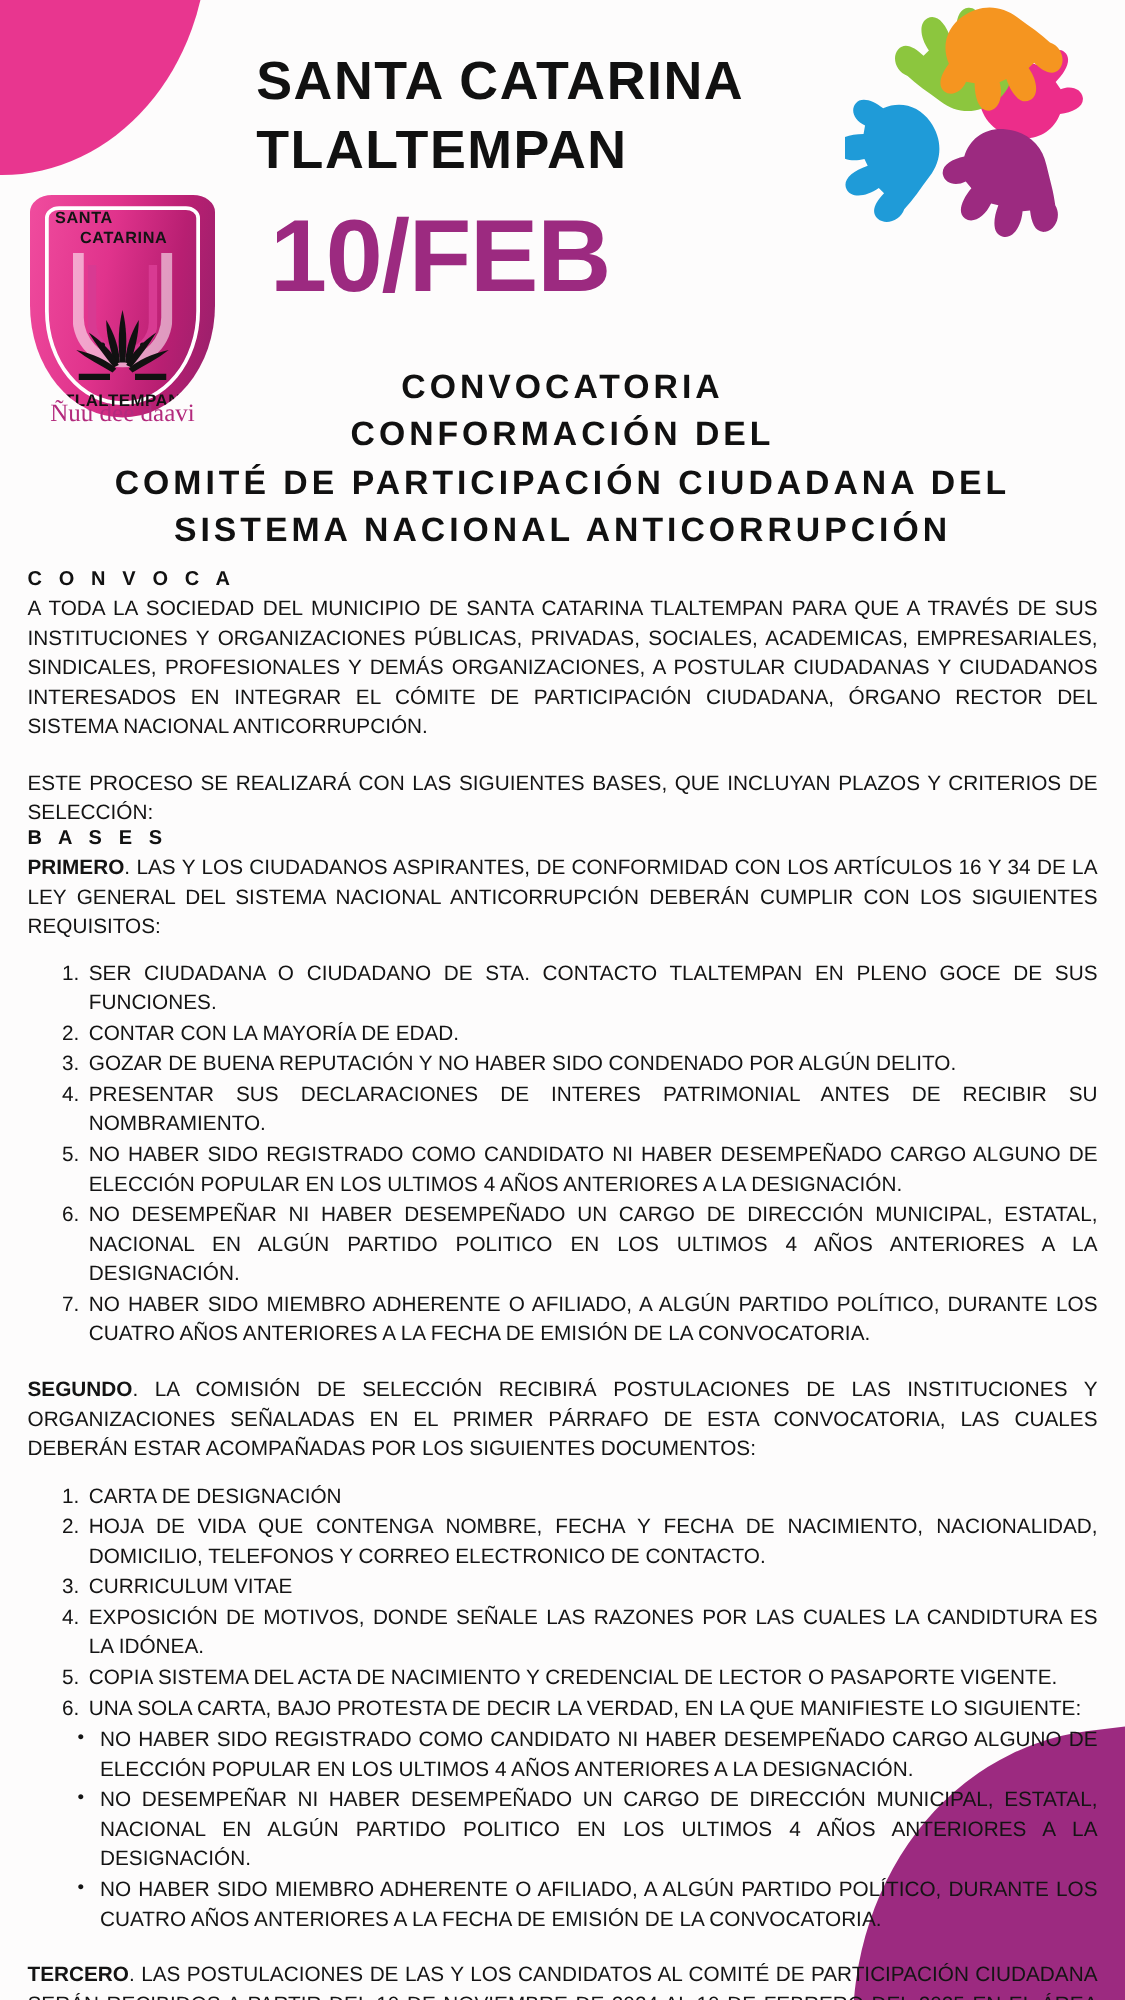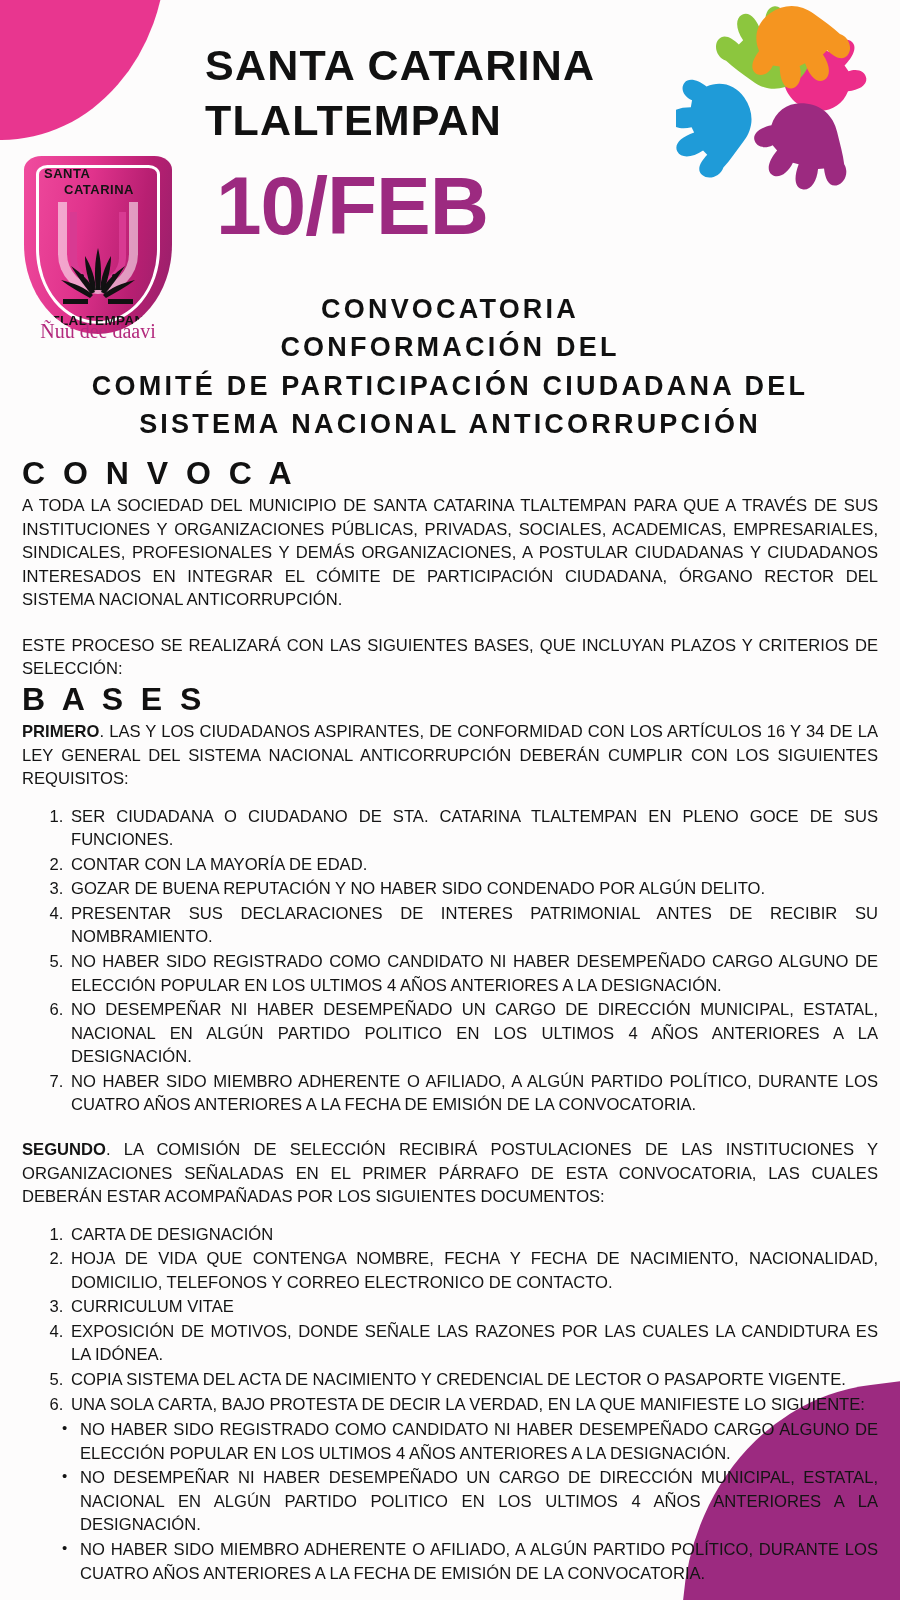--- a/index.html
+++ b/index.html
@@ -128,21 +128,21 @@
     white-space:pre-line;
   }
 
   
   .body {
     position:relative; z-index:5;
     padding:0 22px 0 22px;
     color:#141414;
   }
   .section-head {
-    font-size:32px; font-weight:800; letter-spacing:4.5px;
+    font-size:16px; font-weight:800; letter-spacing:4.5px;
     margin:0 0 2px 0; color:#111;
   }
   p.para {
     font-size:16.6px; line-height:1.42;
     text-align:justify; text-justify:inter-word;
     margin:0 0 0 0;
   }
   p.spaced { margin-top:22px; }
   .lbl { font-weight:800; }
 
@@ -273,21 +273,21 @@
 
     <p class="para spaced">ESTE PROCESO SE REALIZARÁ CON LAS SIGUIENTES BASES, QUE INCLUYAN PLAZOS Y CRITERIOS DE SELECCIÓN:</p>
 
     <div class="section-head">B A S E S</div>
 
     <p class="para">
       <span class="lbl">PRIMERO</span><span>. LAS Y LOS CIUDADANOS ASPIRANTES, DE CONFORMIDAD CON LOS ARTÍCULOS 16 Y 34 DE LA LEY GENERAL DEL SISTEMA NACIONAL ANTICORRUPCIÓN DEBERÁN CUMPLIR CON LOS SIGUIENTES REQUISITOS:</span>
     </p>
 
     <ol class="numlist">
-      <li>SER CIUDADANA O CIUDADANO DE STA. CATARINA TLALTEMPAN EN PLENO GOCE DE SUS FUNCIONES.</li>
+      <li>SER CIUDADANA O CIUDADANO DE STA. CONTACTO TLALTEMPAN EN PLENO GOCE DE SUS FUNCIONES.</li>
       <li>CONTAR CON LA MAYORÍA DE EDAD.</li>
       <li>GOZAR DE BUENA REPUTACIÓN Y NO HABER SIDO CONDENADO POR ALGÚN DELITO.</li>
       <li>PRESENTAR SUS DECLARACIONES DE INTERES PATRIMONIAL ANTES DE RECIBIR SU NOMBRAMIENTO.</li>
       <li>NO HABER SIDO REGISTRADO COMO CANDIDATO NI HABER DESEMPEÑADO CARGO ALGUNO DE ELECCIÓN POPULAR EN LOS ULTIMOS 4 AÑOS ANTERIORES A LA DESIGNACIÓN.</li>
       <li>NO DESEMPEÑAR NI HABER DESEMPEÑADO UN CARGO DE DIRECCIÓN MUNICIPAL, ESTATAL, NACIONAL EN ALGÚN PARTIDO POLITICO EN LOS ULTIMOS 4 AÑOS ANTERIORES A LA DESIGNACIÓN.</li>
       <li>NO HABER SIDO MIEMBRO ADHERENTE O AFILIADO, A ALGÚN PARTIDO POLÍTICO, DURANTE LOS CUATRO AÑOS ANTERIORES A LA FECHA DE EMISIÓN DE LA CONVOCATORIA.</li>
     </ol>
 
     <div class="gap"></div>
 

